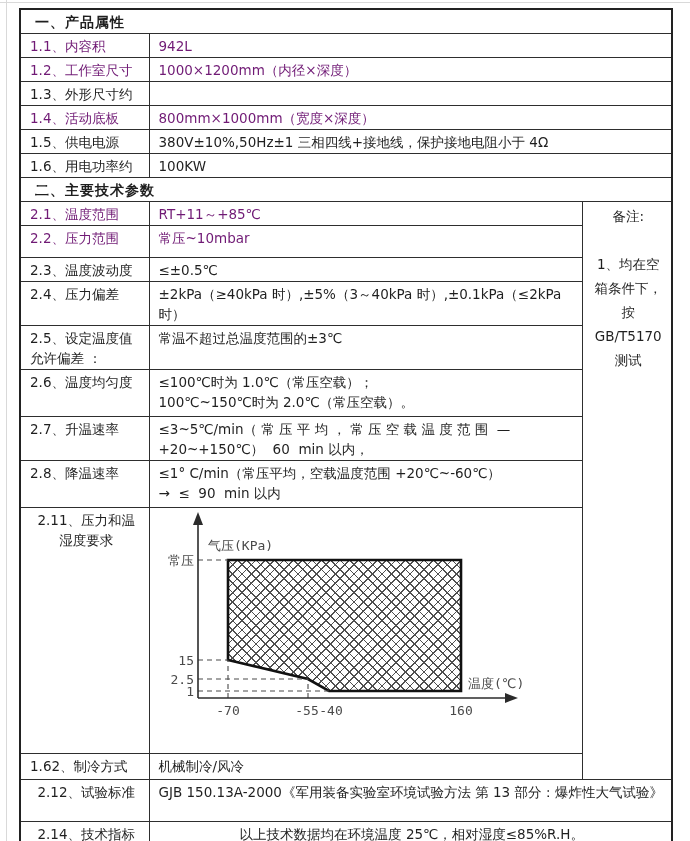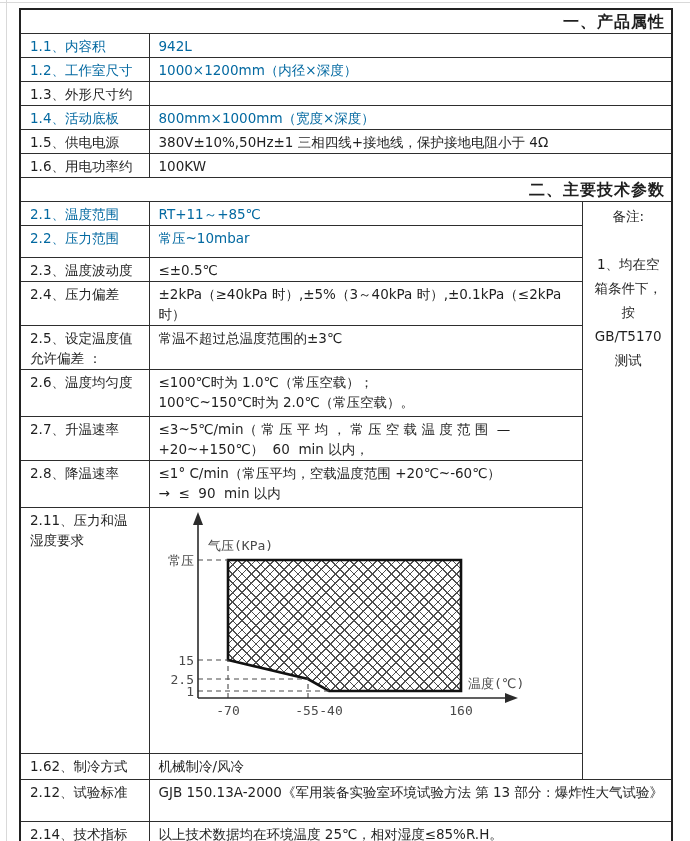--- a/index.html
+++ b/index.html
@@ -24,25 +24,25 @@
     border:1px solid #2e2e2e;
     vertical-align:top;
     padding:2px 6px 1px 9px;
     white-space:pre-wrap;
     word-break:break-all;
     overflow:hidden;
   }
   table.spec{border:2px solid #222;}
   td.lbl{padding-left:8px;}
   td.val{padding-left:10px;}
-  td.vmid{vertical-align:middle;}
+  td.vmid{vertical-align:middle;text-align:center;}
   tr.sec td{
-    font-weight:bold;font-size:16px;padding-left:14px;letter-spacing:1px;text-align:right;
-  }
-  td.muted{color:#0369a1;}
+    font-weight:bold;font-size:14px;padding-left:14px;letter-spacing:1px;
+  }
+  td.muted{color:#701a75;}
   td.remark{
     vertical-align:top;
     padding:182px 4px 0 9px;
     line-height:24px;
     text-align:center;
   }
   
   .h22{height:22px}.h21{height:21px}.h32{height:32px}.h43{height:43px}
   .h44{height:44px}.h47{height:47px}.h41{height:41px}.h246{height:246px}
   .h26{height:26px}.h42{height:42px}.h38{height:38px}

